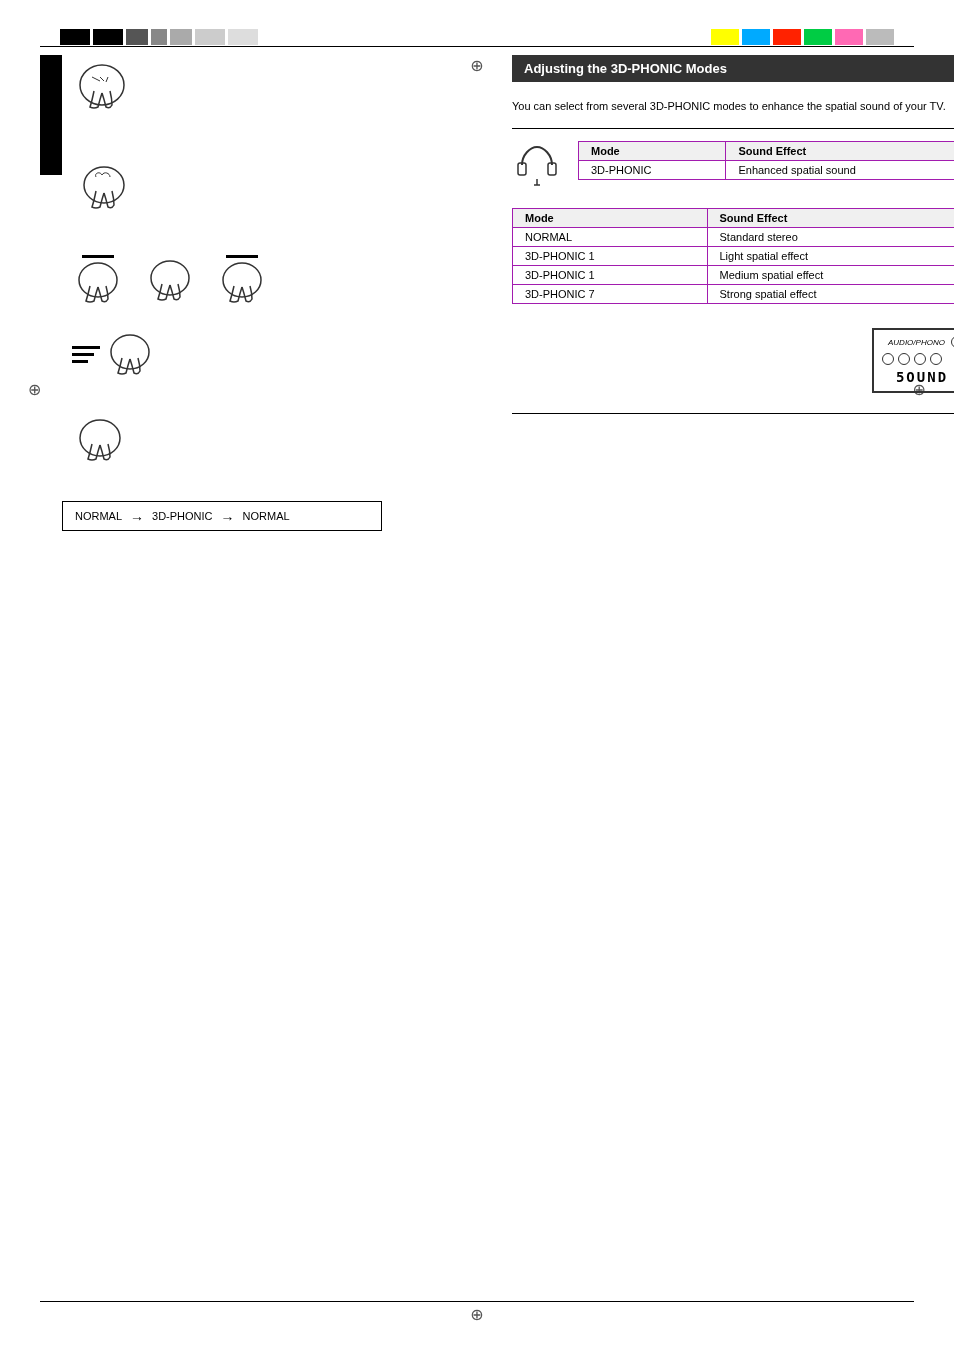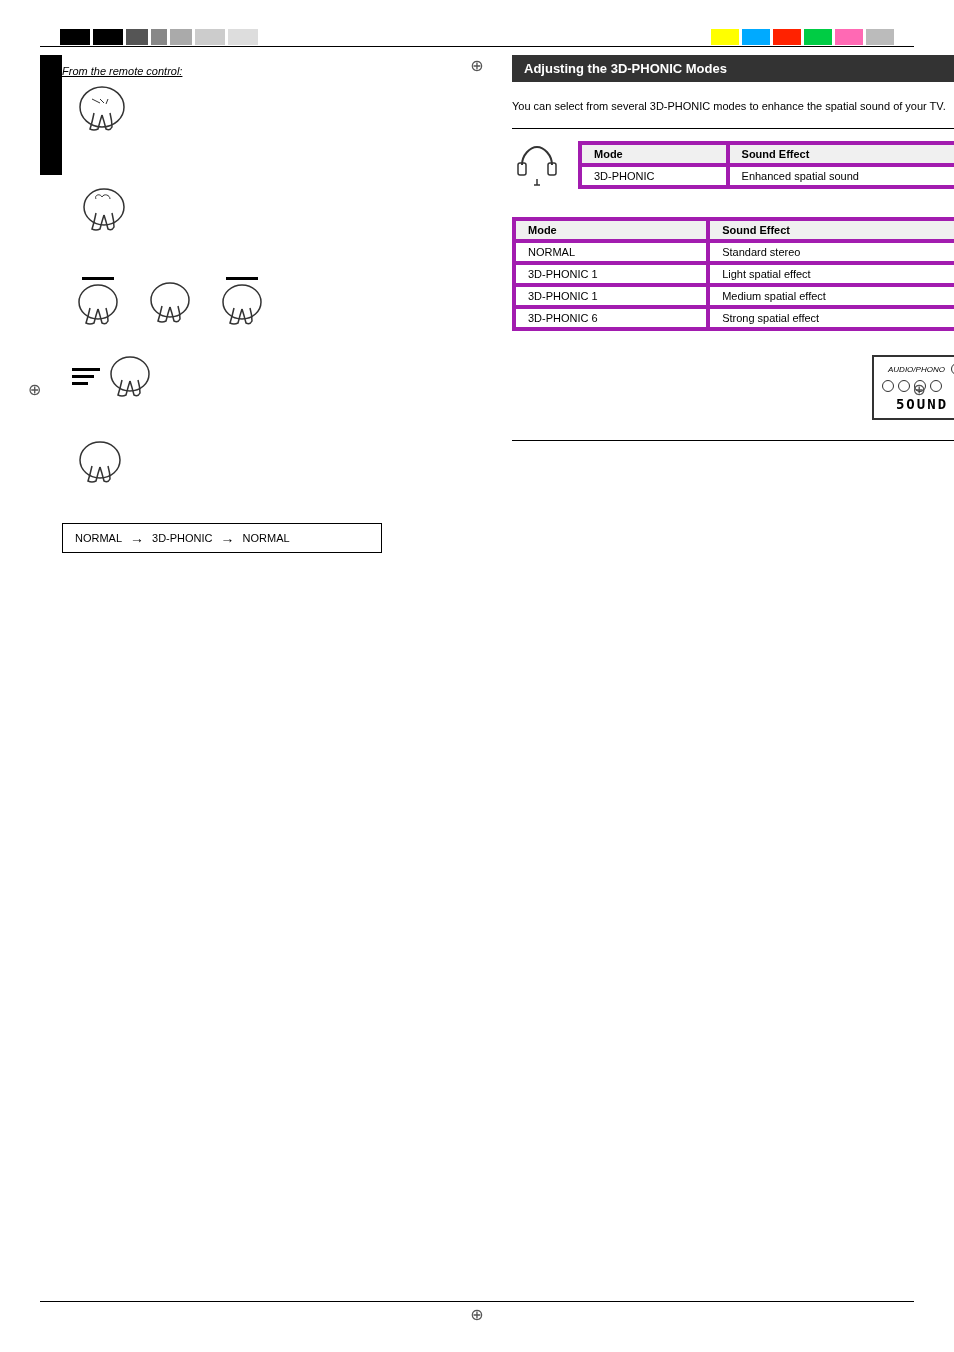--- a/index.html
+++ b/index.html
@@ -162,21 +162,21 @@
     }
 
     
     .data-table {
       width: 100%;
       border-collapse: collapse;
       font-size: 11px;
       margin-bottom: 14px;
     }
     .data-table td, .data-table th {
-      border: 4px solid #a21caf;
+      border: 1px solid #a21caf;
       padding: 3px 12px;
       text-align: left;
     }
 
     
     .sound-display {
       border: 2px solid #333;
       width: 100px;
       padding: 6px 8px;
       margin-top: 8px;
@@ -273,21 +273,20 @@
 
 <div class="left-cross" style="top: 380px;">⊕</div>
 <div class="right-cross" style="top: 380px;">⊕</div>
 
 <div class="sidebar-tab"></div>
 
 <div class="main-content">
 
   <div class="left-col">
 
-    <div class="section-label">From the remote control:</div>
 
     <div style="margin-bottom: 40px; margin-top: 8px; margin-left: 10px;">
       <svg width="60" height="55" viewBox="0 0 60 55">
 
         <ellipse cx="30" cy="22" rx="22" ry="20" fill="none" stroke="#333" stroke-width="1.5"></ellipse>
 
         <path d="M22 28 Q20 38 18 44 Q22 46 26 44 Q28 36 30 30" fill="none" stroke="#333" stroke-width="1.5"></path>
         <path d="M30 30 Q32 36 34 44 Q38 46 40 42 Q40 36 38 28" fill="none" stroke="#333" stroke-width="1.5"></path>
         <line x1="20" y1="14" x2="28" y2="18" stroke="#333" stroke-width="1"></line>
         <line x1="28" y1="14" x2="32" y2="18" stroke="#333" stroke-width="1"></line>
@@ -412,21 +411,21 @@
       </tr>
       <tr>
         <td>3D-PHONIC 1</td>
         <td>Light spatial effect</td>
       </tr>
       <tr>
         <td>3D-PHONIC 1</td>
         <td>Medium spatial effect</td>
       </tr>
       <tr>
-        <td>3D-PHONIC 6</td>
+        <td>3D-PHONIC 7</td>
         <td>Strong spatial effect</td>
       </tr>
     </tbody>
       </table>
 
     <div style="display:flex; justify-content:flex-end;">
       <div class="sound-display">
         <div class="sound-display-top">
 
           <svg width="14" height="13" viewBox="0 0 14 13">

